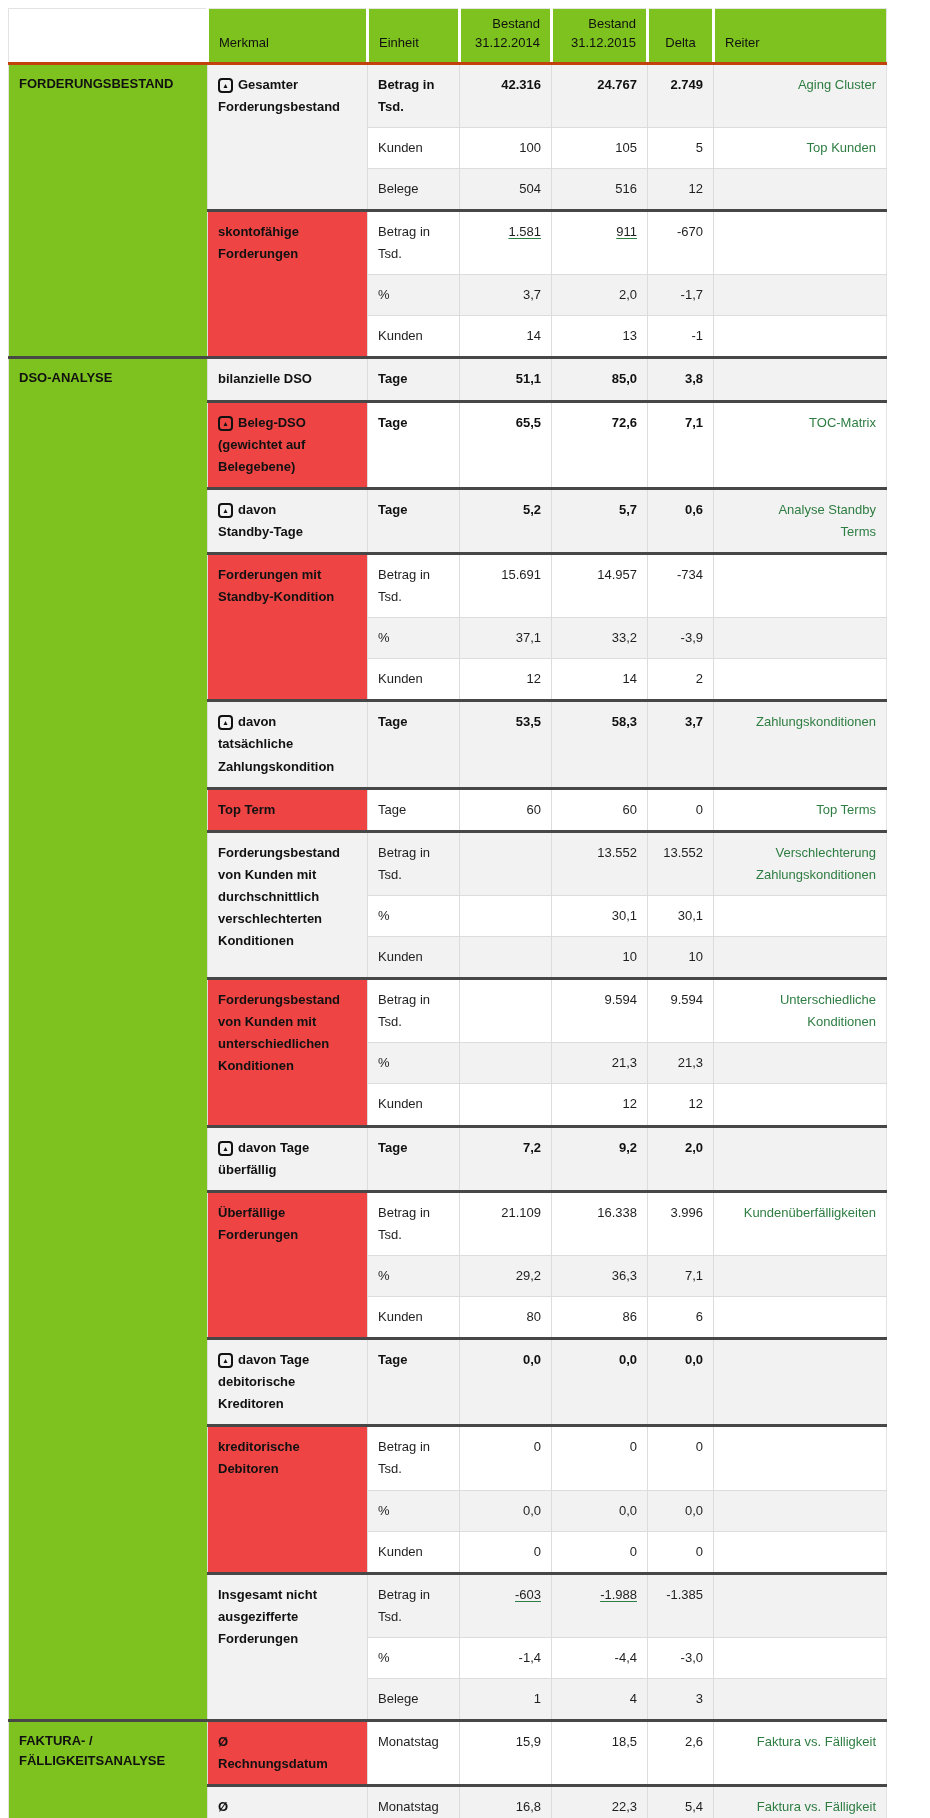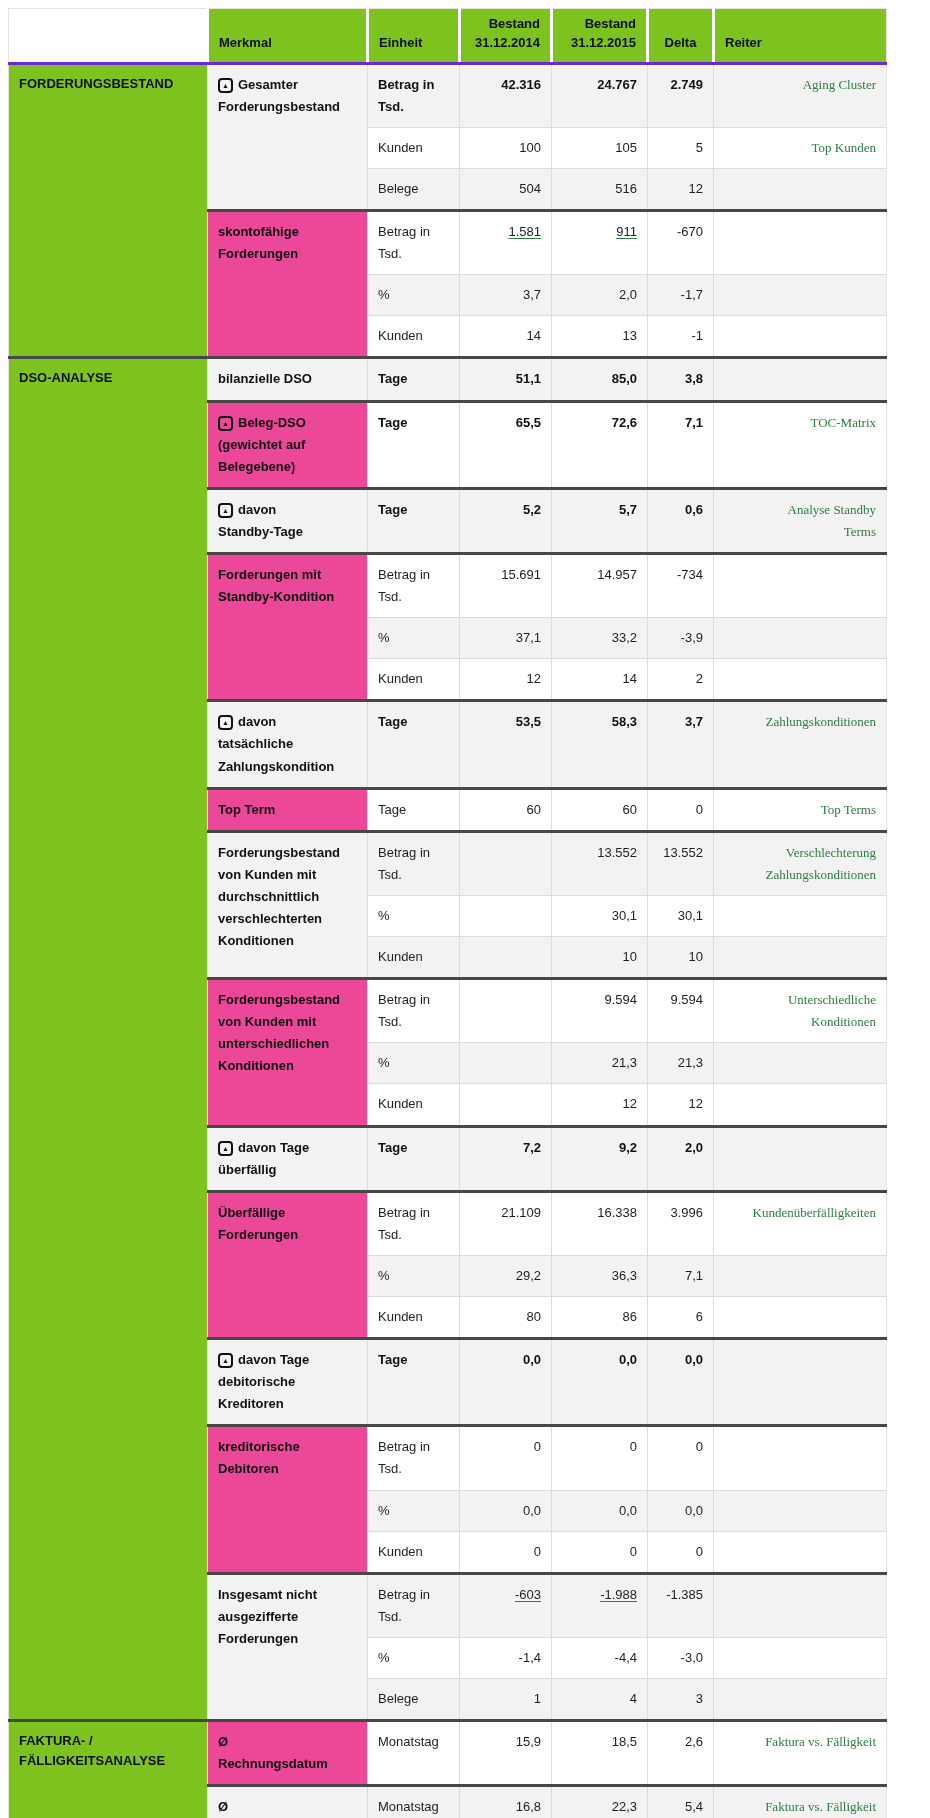--- a/index.html
+++ b/index.html
@@ -7,48 +7,48 @@
     --stripe:#f2f2f2;
     --link:#2e7d42;
     --dark:#474747;
     --cellline:#dcdcdc;
   }
   html,body{margin:0;padding:0;background:#fff;}
   body{font-family:"Liberation Sans",sans-serif;font-size:13px;color:#1f1f1f;}
   .wrap{padding:8px;width:914px;}
   table{border-collapse:collapse;table-layout:fixed;width:878px;border:1px solid #e3e3e3;}
   th{
-    background:var(--green);color:#111;font-weight:bold;
+    background:var(--green);color:#111;font-weight:normal;
     vertical-align:bottom;text-align:left;
     padding:6px 10px 9px 10px;line-height:1.45;
-    border-left:3px solid #fff;border-bottom:3px solid #6d28d9;
+    border-left:3px solid #fff;border-bottom:3px solid #c2410c;
     white-space:pre-line;
   }
   th.h-section{background:#fff;border-left:none;}
   th.h-bestand-2014,th.h-bestand-2015{text-align:right;}
   th.h-delta{text-align:center;}
   th.h-reiter{text-align:left;}
   td{
     padding:9px 10px;vertical-align:top;line-height:1.7;
     border-left:1px solid var(--cellline);
     border-top:1px solid var(--cellline);
     overflow:hidden;word-wrap:break-word;
   }
   td.section-cell{
     background:var(--green);border-left:none;color:#111;
     font-weight:bold;white-space:pre-line;line-height:1.55;
   }
-  td.merkmal-cell{font-weight:bold;color:#111;background:#ec4899;white-space:pre-line;}
+  td.merkmal-cell{font-weight:bold;color:#111;background:#ef4444;white-space:pre-line;}
   td.merkmal-cell.cg{background:var(--stripe);}
   tr.odd td.flow{background:var(--stripe);}
   tr.even td.flow{background:#fff;}
   td.val{text-align:right;}
   td.b{font-weight:bold;color:#111;}
   td.reiter-cell{text-align:right;white-space:pre-line;}
-  .reiter-link{color:var(--link);cursor:pointer;font-family:Liberation Serif, serif;}
+  .reiter-link{color:var(--link);cursor:pointer;}
   .u{text-decoration:underline;text-decoration-color:var(--link);text-underline-offset:2px;cursor:pointer;}
   tr.gs td{border-top:3px solid var(--dark);}
   tr.fr td{border-top:none;}
   .icon-box{
     display:inline-block;width:11px;height:11px;
     border:2px solid #111;border-radius:4px;
     font-size:7px;line-height:11px;text-align:center;
     vertical-align:1px;margin-right:5px;color:#111;cursor:pointer;
   }
 </style>

